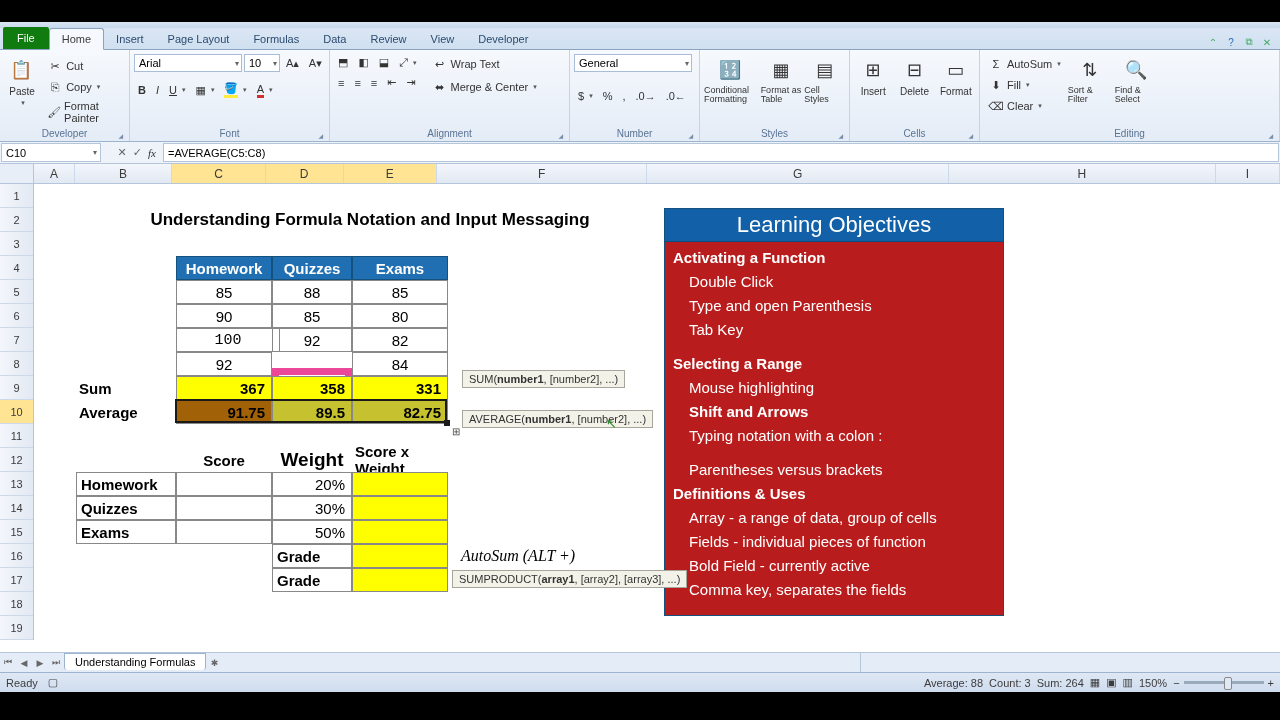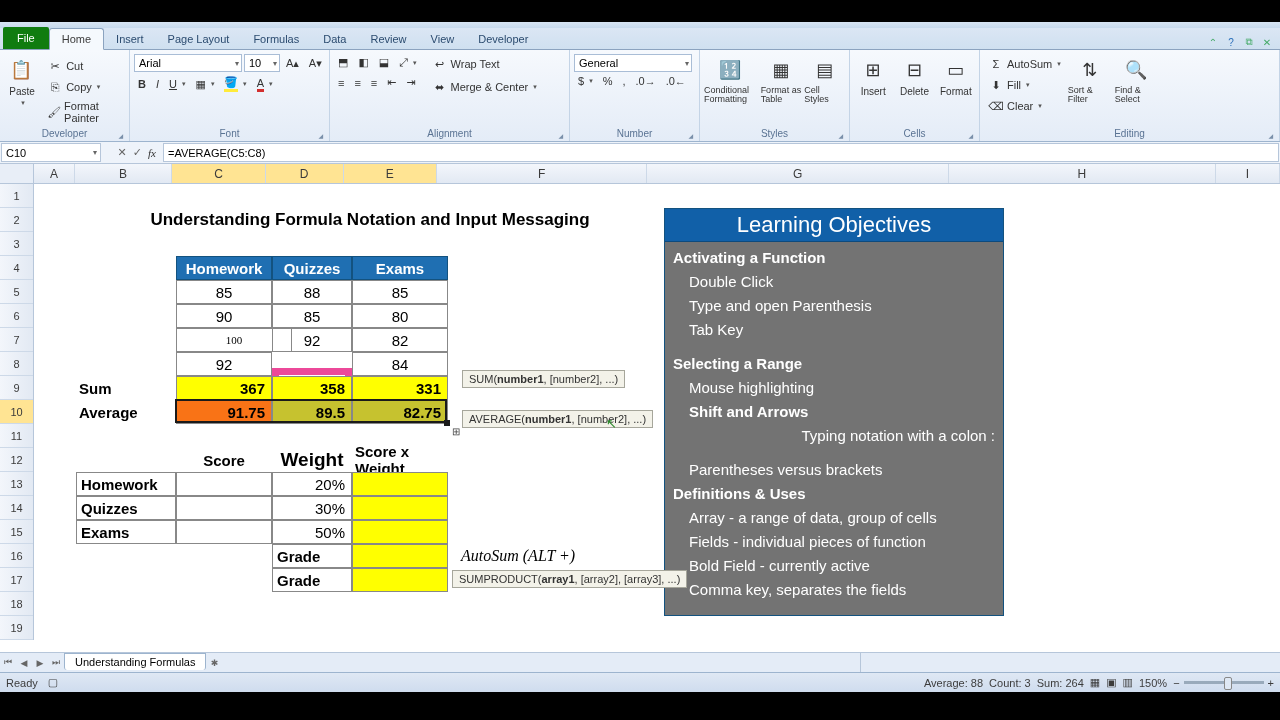--- a/index.html
+++ b/index.html
@@ -109,21 +109,21 @@
         <div class="btn">
               <span class="iconbox">🖌</span>
               <span>Format Painter</span>
             </div>
       </div>
     </div>
     <div class="group-label">Developer</div>
   </div>
 
   <div class="group" style="width:200px">
-    <div class="group-body vstack" style="gap:2px">
+    <div class="group-body vstack" style="gap:8px">
       <div class="hstack">
         <div class="combo" style="width:108px">Arial</div>
         <div class="combo" style="width:36px">10</div>
         <div class="btn">A▴</div>
         <div class="btn">A▾</div>
       </div>
       <div class="hstack">
         <div class="btn">
               <b>B</b>
             </div>
@@ -174,21 +174,21 @@
               <span class="iconbox">⬌</span>
               <span>Merge &amp; Center</span>
               <span class="dd">▾</span>
             </div>
       </div>
     </div>
     <div class="group-label">Alignment</div>
   </div>
 
   <div class="group" style="width:130px">
-    <div class="group-body vstack" style="gap:1px">
+    <div class="group-body vstack" style="gap:16px">
       <div class="combo" style="width:118px">General</div>
       <div class="hstack">
         <div class="btn">$<span class="dd">▾</span></div>
         <div class="btn">%</div>
         <div class="btn">,</div>
         <div class="btn">.0→</div>
         <div class="btn">.0←</div>
       </div>
     </div>
     <div class="group-label">Number</div>
@@ -301,62 +301,62 @@
         <div class="rowh">13</div>
         <div class="rowh">14</div>
         <div class="rowh">15</div>
         <div class="rowh">16</div>
         <div class="rowh">17</div>
         <div class="rowh">18</div>
         <div class="rowh">19</div>
       </div>
   <div class="cells" id="cells">
         <div class="cell" style="left: 42px; top: 24px; width: 588px; height: 24px; font-family: Arial; font-weight: bold; font-size: 17px; justify-content: center;">Understanding Formula Notation and Input Messaging</div>
-        <div style="position: absolute; left: 630px; top: 24px; width: 340px; height: 408px; background: #737373; color: rgb(255, 255, 255); font-family: Arial; padding: 0px; border: 1px solid rgb(19, 82, 127);">
+        <div style="position: absolute; left: 630px; top: 24px; width: 340px; height: 408px; background: #b91c1c; color: rgb(255, 255, 255); font-family: Arial; padding: 0px; border: 1px solid rgb(19, 82, 127);">
           <div style="background: rgb(17, 96, 168); font-size: 22px; text-align: center; padding: 3px 0px; border-bottom: 1px solid rgb(13, 74, 125);">Learning Objectives</div>
           <div style="padding: 4px 8px; font-size: 15px; line-height: 24px;">
             <div style="font-weight: bold;">Activating a Function</div>
             <div style="padding-left: 16px;">Double Click</div>
             <div style="padding-left: 16px;">Type and open Parenthesis</div>
             <div style="padding-left: 16px;">Tab Key</div>
             <div style="height: 10px;"></div>
             <div style="font-weight: bold;">Selecting a Range</div>
             <div style="padding-left: 16px;">Mouse highlighting</div>
             <div style="padding-left: 16px; font-weight: bold;">Shift and Arrows</div>
-            <div style="padding-left: 16px; text-align: right;">Typing notation with a colon :</div>
+            <div style="padding-left: 16px;">Typing notation with a colon :</div>
             <div style="height: 10px;"></div>
             <div style="padding-left: 16px;">Parentheses versus brackets</div>
             <div style="font-weight: bold;">Definitions &amp; Uses</div>
             <div style="padding-left: 16px;">Array - a range of data, group of cells</div>
             <div style="padding-left: 16px;">Fields - individual pieces of function</div>
             <div style="padding-left: 16px;">Bold Field - currently active</div>
             <div style="padding-left: 16px;">Comma key, separates the fields</div>
           </div>
         </div>
         <div class="cell" style="left: 142px; top: 72px; width: 96px; height: 24px;;background:#1f6fb2;color:#fff;font-weight:bold;justify-content:center;border:1px solid #13527f;font-family:Arial;font-size:15px">Homework</div>
         <div class="cell" style="left: 238px; top: 72px; width: 80px; height: 24px;;background:#1f6fb2;color:#fff;font-weight:bold;justify-content:center;border:1px solid #13527f;font-family:Arial;font-size:15px">Quizzes</div>
         <div class="cell" style="left: 318px; top: 72px; width: 96px; height: 24px;;background:#1f6fb2;color:#fff;font-weight:bold;justify-content:center;border:1px solid #13527f;font-family:Arial;font-size:15px">Exams</div>
         <div class="cell" style="left: 142px; top: 96px; width: 96px; height: 24px;;border:1px solid #888;justify-content:center;font-family:Arial;font-size:15px">85</div>
         <div class="cell" style="left: 238px; top: 96px; width: 80px; height: 24px;;border:1px solid #888;justify-content:center;font-family:Arial;font-size:15px">88</div>
         <div class="cell" style="left: 318px; top: 96px; width: 96px; height: 24px;;border:1px solid #888;justify-content:center;font-family:Arial;font-size:15px">85</div>
         <div class="cell" style="left: 142px; top: 120px; width: 96px; height: 24px;;border:1px solid #888;justify-content:center;font-family:Arial;font-size:15px">90</div>
         <div class="cell" style="left: 238px; top: 120px; width: 80px; height: 24px;;border:1px solid #888;justify-content:center;font-family:Arial;font-size:15px">85</div>
         <div class="cell" style="left: 318px; top: 120px; width: 96px; height: 24px;;border:1px solid #888;justify-content:center;font-family:Arial;font-size:15px">80</div>
-        <div class="cell" style="left: 142px; top: 144px; width: 116px; height: 24px;;border:1px solid #888;justify-content:center;font-family:Liberation Serif, serif;font-size:11px">100</div>
+        <div class="cell" style="left: 142px; top: 144px; width: 104px; height: 24px;;border:1px solid #888;justify-content:center;font-family:Liberation Mono, monospace;font-size:15px">100</div>
         <div class="cell" style="left: 238px; top: 144px; width: 80px; height: 24px;;border:1px solid #888;justify-content:center;font-family:Arial;font-size:15px">92</div>
         <div class="cell" style="left: 318px; top: 144px; width: 96px; height: 24px;;border:1px solid #888;justify-content:center;font-family:Arial;font-size:15px">82</div>
         <div class="cell" style="left: 142px; top: 168px; width: 96px; height: 24px;;border:1px solid #888;justify-content:center;font-family:Arial;font-size:15px">92</div>
         <div class="cell" style="left: 238px; top: 184px; width: 80px; height: 24px;;border:7px solid #ec4899;justify-content:center;font-family:Arial;font-size:10px">93</div>
         <div class="cell" style="left: 318px; top: 168px; width: 96px; height: 24px;;border:1px solid #888;justify-content:center;font-family:Arial;font-size:15px">84</div>
         <div class="cell" style="left: 42px; top: 192px; width: 100px; height: 24px;;font-weight:bold;font-family:Arial;font-size:15px">Sum</div>
         <div class="cell" style="left: 42px; top: 216px; width: 100px; height: 24px;;font-weight:bold;font-family:Arial;font-size:15px">Average</div>
         <div class="cell" style="left: 142px; top: 192px; width: 96px; height: 24px;;background:#ffff00;border:1px solid #888;justify-content:flex-end;font-weight:bold;font-family:Arial;font-size:15px;padding-right:6px">367</div>
         <div class="cell" style="left: 238px; top: 192px; width: 80px; height: 24px;;background:#ffff00;border:1px solid #888;justify-content:flex-end;font-weight:bold;font-family:Arial;font-size:15px;padding-right:6px">358</div>
         <div class="cell" style="left: 318px; top: 192px; width: 96px; height: 24px;;background:#ffff00;border:1px solid #888;justify-content:flex-end;font-weight:bold;font-family:Arial;font-size:15px;padding-right:6px">331</div>
-        <div class="cell" style="left: 142px; top: 216px; width: 96px; height: 24px;;background:#f97316;border:1px solid #888;justify-content:flex-end;font-weight:bold;font-family:Arial;font-size:15px;padding-right:6px">91.75</div>
+        <div class="cell" style="left: 142px; top: 216px; width: 96px; height: 24px;;background:#a16207;border:1px solid #888;justify-content:flex-end;font-weight:bold;font-family:Arial;font-size:15px;padding-right:6px">91.75</div>
         <div class="cell" style="left: 238px; top: 216px; width: 80px; height: 24px;;background:#c6c22f;border:1px solid #888;justify-content:flex-end;font-weight:bold;font-family:Arial;font-size:15px;padding-right:6px">89.5</div>
         <div class="cell" style="left: 318px; top: 216px; width: 96px; height: 24px;;background:#c6c22f;border:1px solid #888;justify-content:flex-end;font-weight:bold;font-family:Arial;font-size:15px;padding-right:6px">82.75</div>
         <div class="selectbox" style="left: 141px; top: 215px; width: 272px; height: 24px;"></div>
         <div class="fillhandle" style="left: 410px; top: 236px;"></div>
         <div class="sizer" style="left: 418px; top: 242px;">⊞</div>
         <div class="tooltip" style="left: 428px; top: 186px;">SUM(<b>number1</b>, [number2], ...)</div>
         <div class="tooltip" style="left: 428px; top: 226px;">AVERAGE(<b>number1</b>, [number2], ...)</div>
         <div class="cursor" style="left: 572px; top: 232px; color: rgb(42, 138, 42);">↖</div>
         <div class="cell" style="left: 142px; top: 264px; width: 96px; height: 24px;;font-weight:bold;justify-content:center;font-family:Arial;font-size:15px">Score</div>
         <div class="cell" style="left: 238px; top: 264px; width: 80px; height: 24px;;font-weight:bold;justify-content:center;font-family:Arial;font-size:19px">Weight</div>

